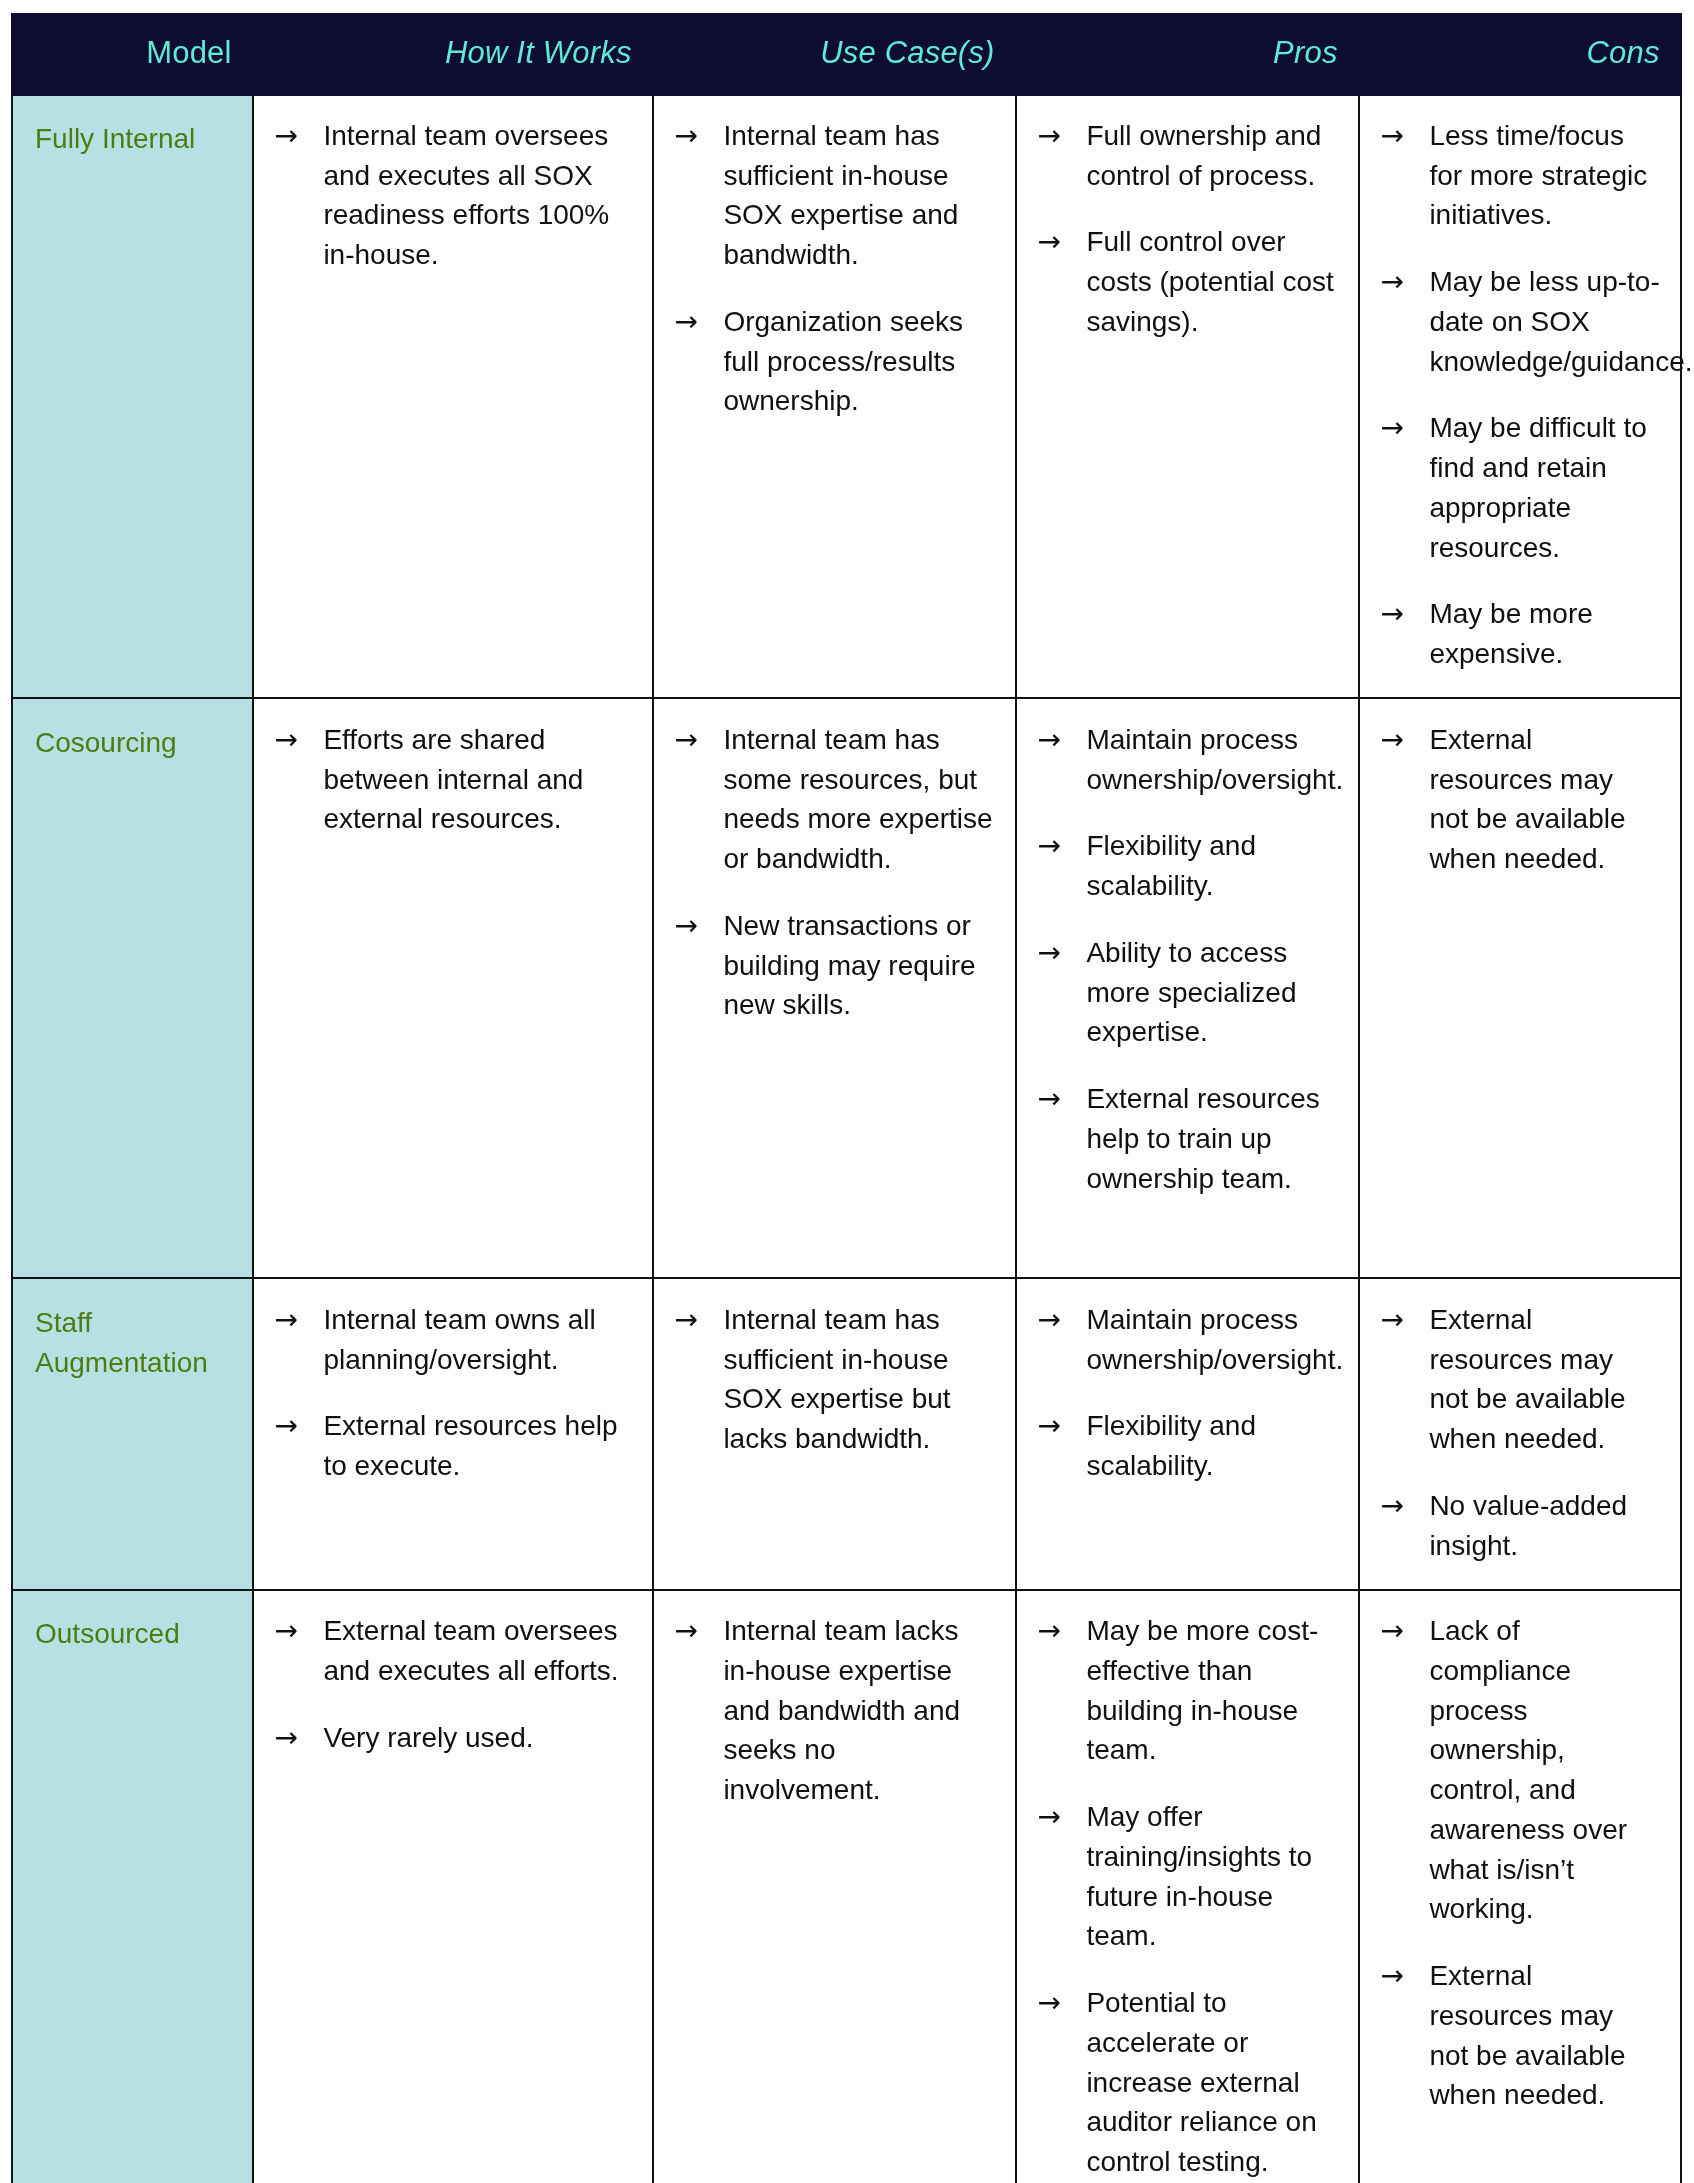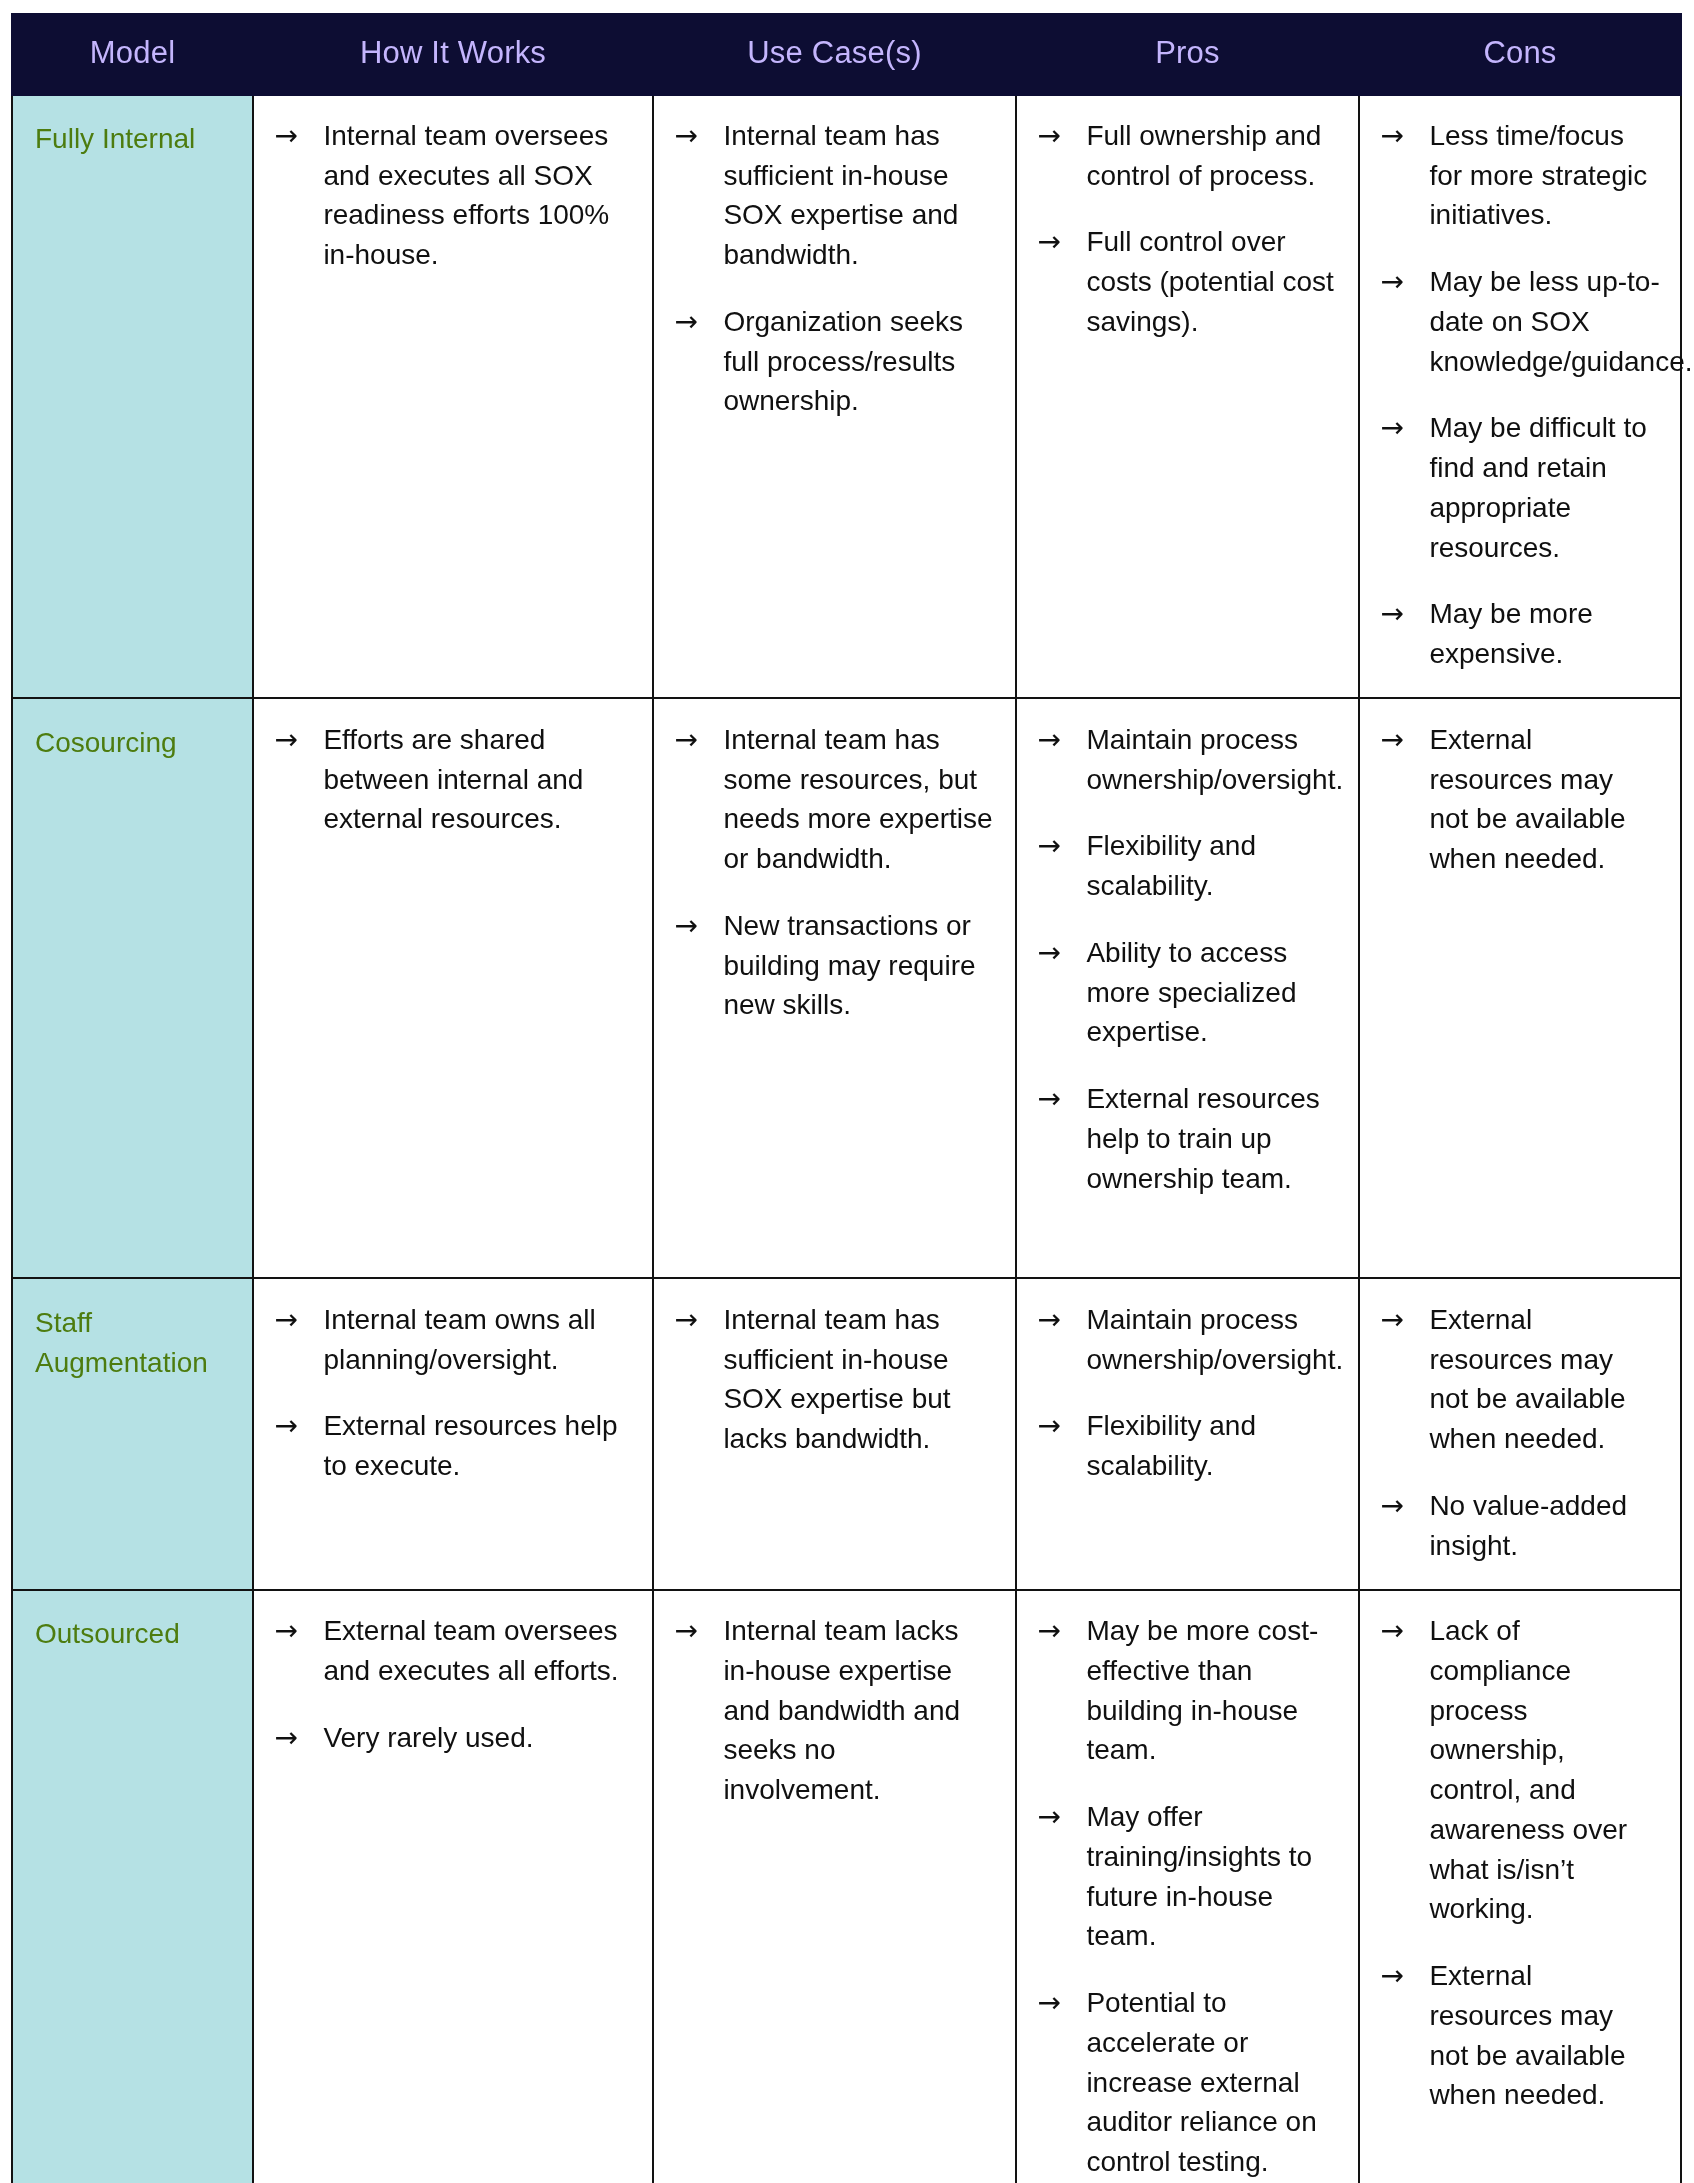--- a/index.html
+++ b/index.html
@@ -22,31 +22,31 @@
     margin: 12.5px 0 0 11px;
   }
   table.matrix col.c-model { width: 241px; }
   table.matrix col.c-how   { width: 400px; }
   table.matrix col.c-use   { width: 363px; }
   table.matrix col.c-pros  { width: 343px; }
   table.matrix col.c-cons  { width: 322px; }
 
   thead th {
     background: #0d0d33;
-    color: #c4b5fd;
-    text-align: center;
+    color: #5eead4;
+    text-align: right;
     font-weight: 400;
     font-size: 31px;
     letter-spacing: 0.2px;
     padding: 17px 20.4px 19px 20.4px;
     border: 2.4px solid #0d0d33;
     vertical-align: middle;
     height: 81px;
   }
-  thead th + th { border-left: 2.4px solid #2b2b52; }
+  thead th + th { border-left: 2.4px solid #2b2b52; font-style: italic; }
 
   tbody td {
     border: 2.4px solid #121212;
     vertical-align: top;
     padding: 20.4px 20.4px 23.5px 20.4px;
     font-size: 28px;
     line-height: 1.42;
     color: #101010;
     background: #ffffff;
   }

